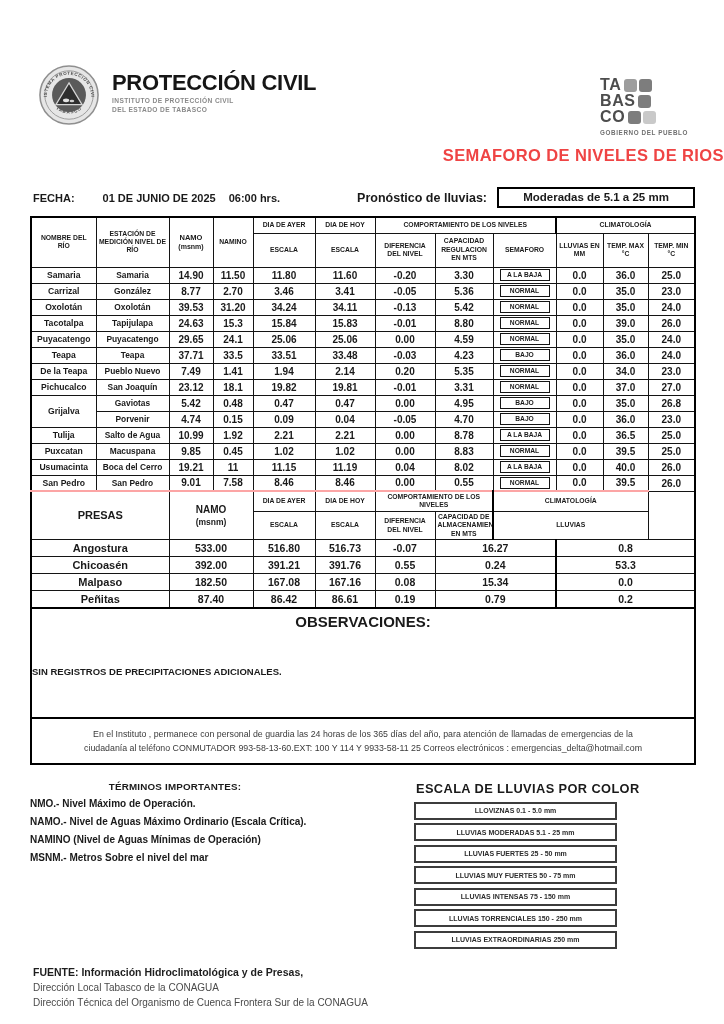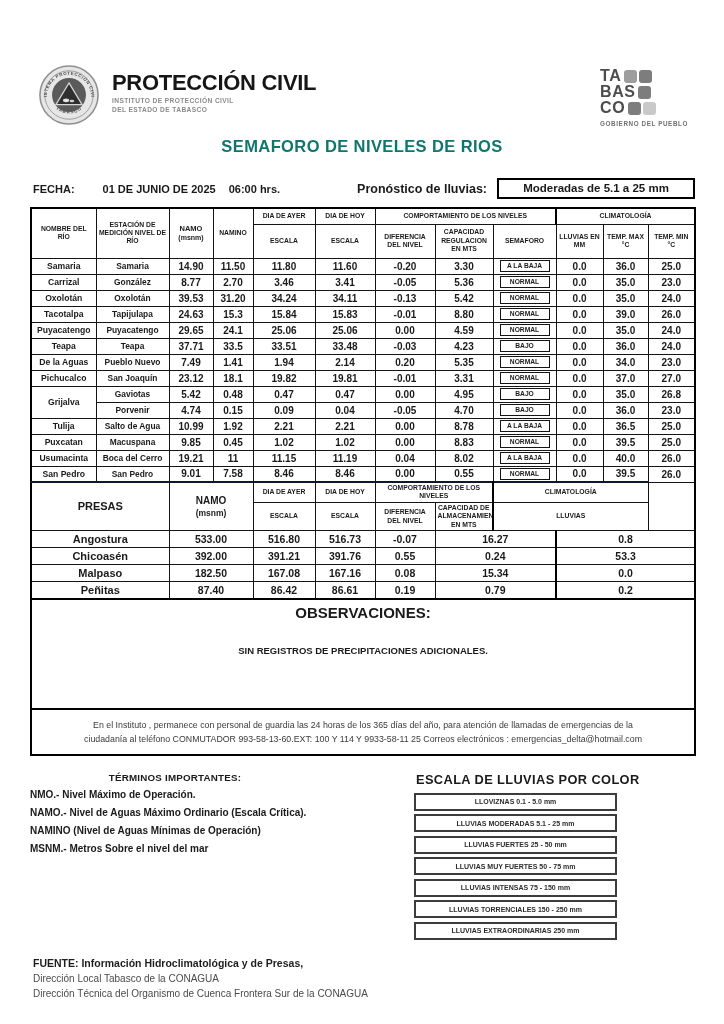--- a/index.html
+++ b/index.html
@@ -6,31 +6,31 @@
   body { background:#9e9e9e; font-family:"Liberation Sans", sans-serif; }
   .page { width:724px; height:1024px; background:#ffffff; margin:0 auto; position:relative; color:#1a1a1a; overflow:hidden; }
 
   
   .brand { display:flex; align-items:flex-start; padding:64px 36px 0 38px; }
   .seal { width:62px; height:62px; flex:0 0 62px; }
   .wordmark { margin:8px 0 0 12px; }
   .org-title { font-size:22px; font-weight:bold; letter-spacing:-0.3px; color:#161616; line-height:22px; }
   .org-sub { font-size:6.6px; font-weight:bold; color:#8a8a8a; letter-spacing:0.4px; line-height:8.5px; margin-top:3px; }
   .spacer { flex:1; }
-  .gov { margin-top:4px; text-align:left; }
+  .gov { margin-top:13px; text-align:left; }
   .gov-line { display:flex; align-items:center; height:16px; }
   .gov-txt { font-size:16px; font-weight:bold; color:#4d4d4d; letter-spacing:0.5px; line-height:16px; }
   .gov-tiles { margin-left:3px; display:flex; gap:2px; }
   .tile { width:13px; height:13px; border-radius:3px; }
   .t-dark { background:#7d7d7d; }
   .t-mid  { background:#9d9d9d; }
   .t-light{ background:#c9c9c9; }
   .gov-caption { font-size:6.3px; font-weight:bold; color:#6f6f6f; letter-spacing:0.6px; margin-top:4px; }
 
-  .doc-title { text-align:center; font-size:16.5px; font-weight:bold; letter-spacing:0.4px; color:#0f766e; margin-top:10px; }
+  .doc-title { text-align:right; font-size:16.5px; font-weight:bold; letter-spacing:0.4px; color:#ef4444; margin-top:10px; }
 
   
   .meta { display:flex; align-items:center; margin:22px 29px 0 33px; }
   .m-label { font-size:11px; font-weight:bold; }
   .m-fecha-val { font-size:11px; font-weight:bold; margin-left:28px; }
   .m-hora { font-size:11px; font-weight:bold; margin-left:13px; }
   .m-pron { font-size:12.5px; font-weight:bold; margin-left:auto; }
   .m-box { width:198px; border:2px solid #000; text-align:center; font-size:11.5px; font-weight:bold; padding:2px 0 3px; margin-left:10px; }
 
   
@@ -41,32 +41,32 @@
   .h2 th { height:34px; }
   .namo-h1 { font-size:7.5px; } .namo-h2 { font-size:7px; font-weight:bold; }
   td.c-rio { font-size:8.6px; font-weight:bold; text-align:center; }
   td.c-est { font-size:8.4px; font-weight:bold; text-align:center; }
   td.c-num { font-size:10px; font-weight:bold; text-align:center; }
   tbody.rivers-body td { height:16px; padding:0 1px; }
   td.c-semcell, th.h-sem { border-left:2px solid #000; border-right:2px solid #000; }
   .sem-box { border:1.5px solid #141414; margin:1px 5px; padding:1.5px 1px; font-size:6.7px; font-weight:bold; text-align:center; line-height:1.1; }
 
   
-  tbody.presas-head tr:first-child th { border-top:2px solid #0f172a;text-align:center; }
+  tbody.presas-head tr:first-child th { border-top:2px solid #fca5a5;text-align:center; }
   .ph1 th { height:14px; }
   .ph2 th { height:26px; }
   th.h-presas { font-size:11px; }
   td.c-presa { font-size:11px; font-weight:bold; text-align:center; }
   tbody.presas-body td { height:17px; }
   td.c-pnum { font-size:10.5px; }
 
   
   td.obs { border-top:2px solid #000 !important; height:110px; vertical-align:top; }
   .obs-label { text-align:center; font-size:15px; font-weight:bold; margin-top:4px; }
-  .obs-text { text-align:center; font-size:9.5px; font-weight:bold; margin-top:24px; }
+  .obs-text { font-size:9.5px; font-weight:bold; margin-top:36px; }
   td.nota { border-top:2px solid #000 !important; height:46px; vertical-align:middle; padding:3px 10px; }
   .nota-line { font-size:8.8px; color:#3a3a3a; text-align:center; line-height:1.6; font-weight:normal; }
 
   
   .bottom { display:flex; margin:16px 30px 0 30px; }
   .terms { width:372px; }
   .terms-title { width:290px; text-align:center; font-size:9.8px; font-weight:bold; letter-spacing:0.2px; }
   .term-line { font-size:10px; font-weight:bold; margin-top:6px; line-height:12px; }
   .scale { flex:1; padding-left:12px; }
   .scale-title { font-size:12.8px; font-weight:bold; letter-spacing:0.4px; margin-left:2px; }
@@ -269,21 +269,21 @@
           <td class="c-num">-0.03</td>
           <td class="c-num">4.23</td>
           <td class="c-semcell">
             <div class="sem-box">BAJO</div>
           </td>
           <td class="c-num">0.0</td>
           <td class="c-num">36.0</td>
           <td class="c-num">24.0</td>
         </tr>
         <tr>
-          <td class="c-rio">De la Aguas</td>
+          <td class="c-rio">De la Teapa</td>
           <td class="c-est">Pueblo Nuevo</td>
           <td class="c-num">7.49</td>
           <td class="c-num">1.41</td>
           <td class="c-num">1.94</td>
           <td class="c-num">2.14</td>
           <td class="c-num">0.20</td>
           <td class="c-num">5.35</td>
           <td class="c-semcell">
             <div class="sem-box">NORMAL</div>
           </td>

